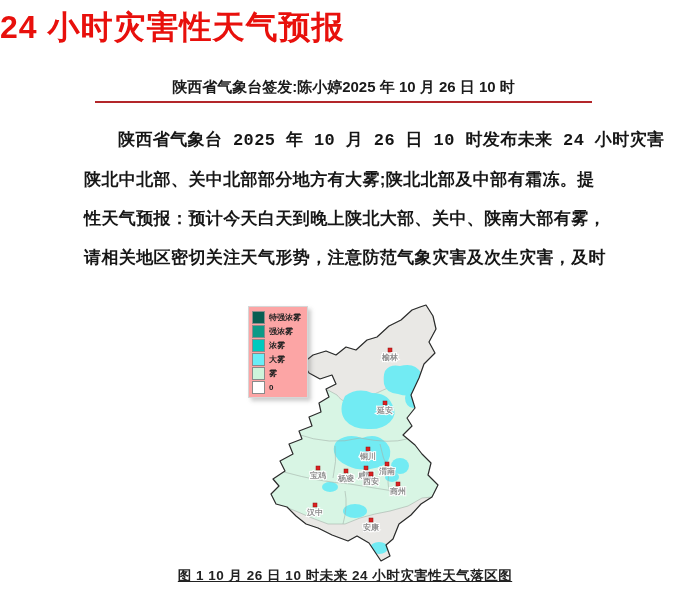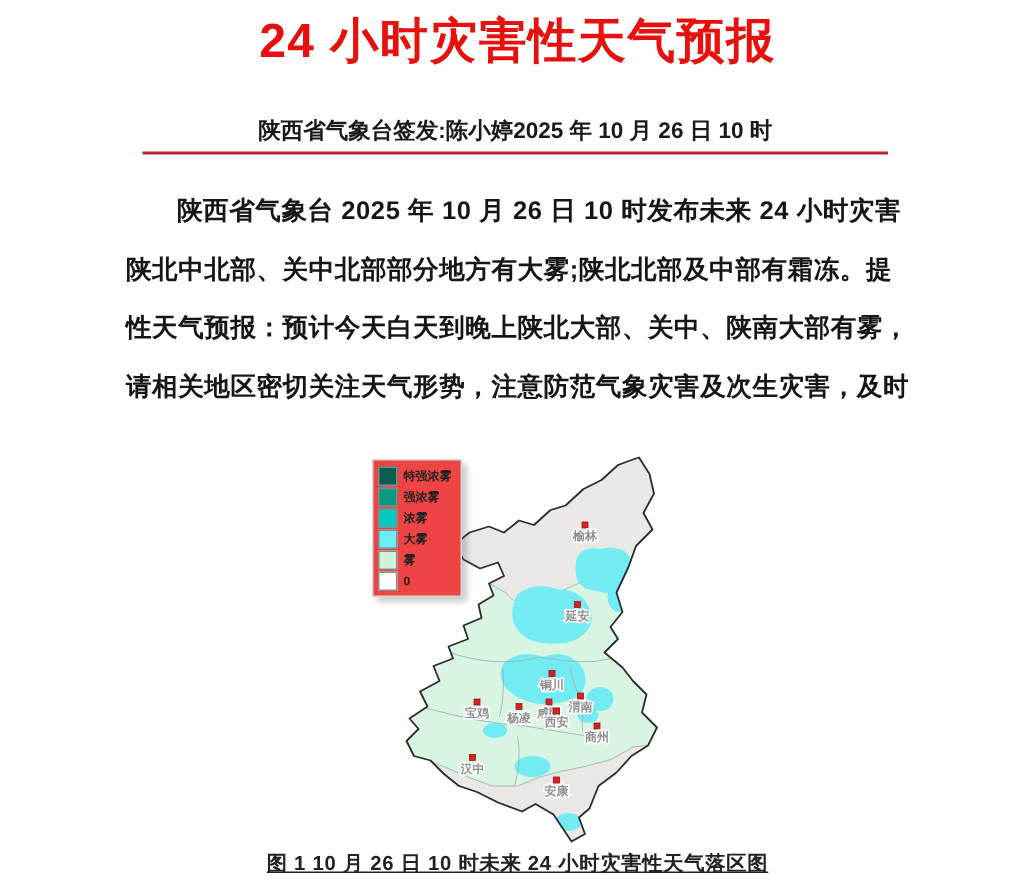--- a/index.html
+++ b/index.html
@@ -3,43 +3,43 @@
 <meta charset="utf-8">
 <style>
   html,body{margin:0;padding:0;}
   body{
     width:690px;height:592px;position:relative;overflow:hidden;
     background:#ffffff;
     font-family:"Liberation Sans","DejaVu Sans",sans-serif;
   }
   .doc-title{
     position:absolute;top:6px;left:0;width:690px;
-    text-align:center;font-size:32px;font-weight:800;letter-spacing:1px;
+    text-align:left;font-size:32px;font-weight:800;letter-spacing:1px;
     color:#e8100c;
   }
   .meta-row{
     position:absolute;left:95px;top:78px;width:497px;
     display:flex;justify-content:center;align-items:baseline;
     font-size:15px;font-weight:700;color:#1a1a1a;white-space:nowrap;
   }
   .meta-underline{
     position:absolute;left:95px;top:101px;width:497px;height:2px;
     background:#b3262a;
   }
   .body-text{
     position:absolute;left:84px;top:121px;width:524px;
     font-size:17px;font-weight:700;color:#161616;letter-spacing:.4px;
   }
   .body-text .line{height:39px;line-height:39px;white-space:nowrap;}
-  .body-text .line.indent{text-indent:2em;}
+  .body-text .line.indent{text-indent:2em;font-family:Liberation Mono, monospace;}
   .map-wrap{position:absolute;left:240px;top:296px;width:260px;height:278px;}
   .map-wrap svg{display:block;}
   .legend-box{
     position:absolute;left:248px;top:306px;
-    background:#ef4444;border:1px solid #d6d6d6;
+    background:#fca5a5;border:1px solid #d6d6d6;
     box-shadow:3px 3px 4px rgba(110,110,110,.35);
     padding:3px 6px 3px 3px;
   }
   .legend-row{display:flex;align-items:center;height:14px;}
   .legend-swatch{width:13px;height:13px;border:1px solid #8a8a8a;box-sizing:border-box;flex:0 0 13px;}
   .legend-label{font-size:8px;font-weight:700;color:#222;margin-left:4px;white-space:nowrap;}
   .fig-caption{
     position:absolute;left:0;top:567px;width:690px;text-align:center;
     font-size:13.5px;font-weight:700;color:#222;letter-spacing:.5px;text-decoration:underline;
   }

